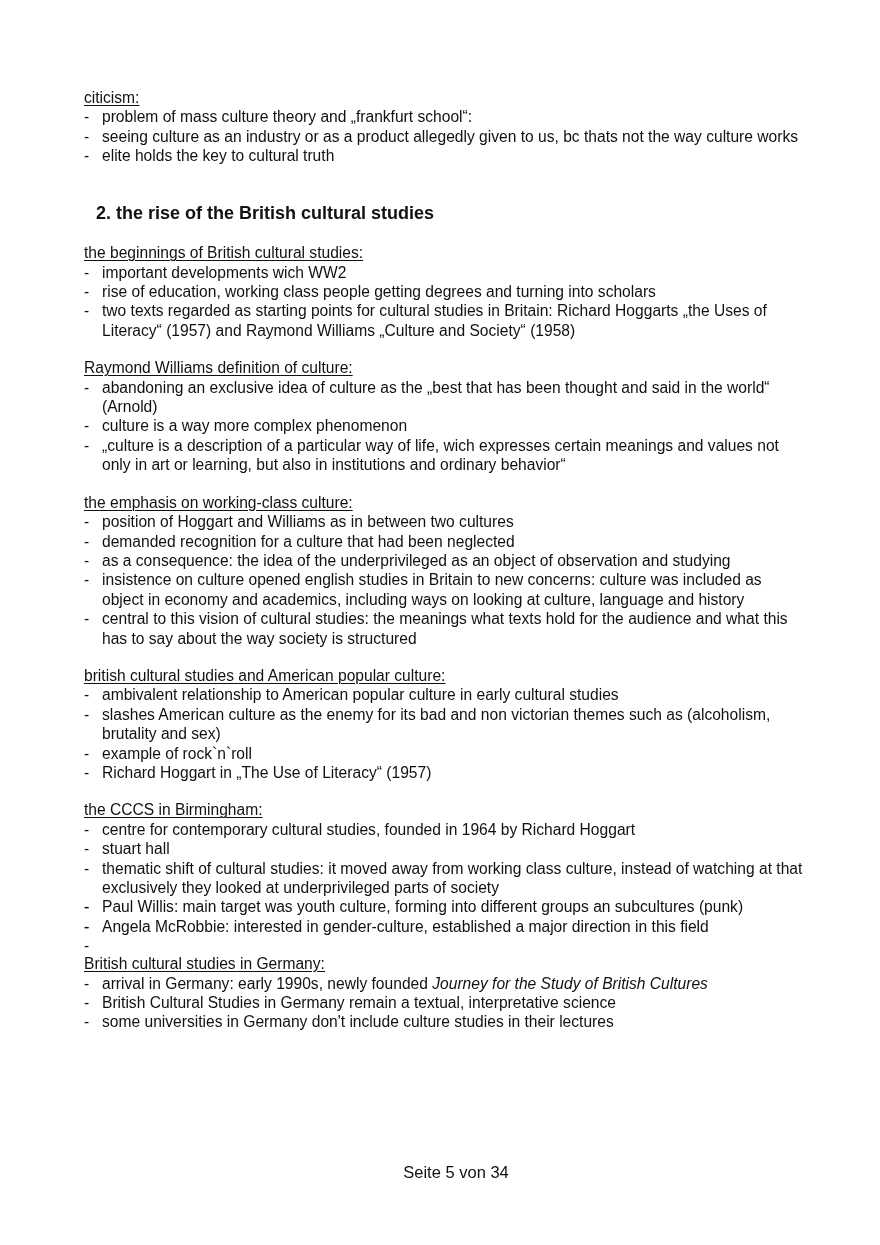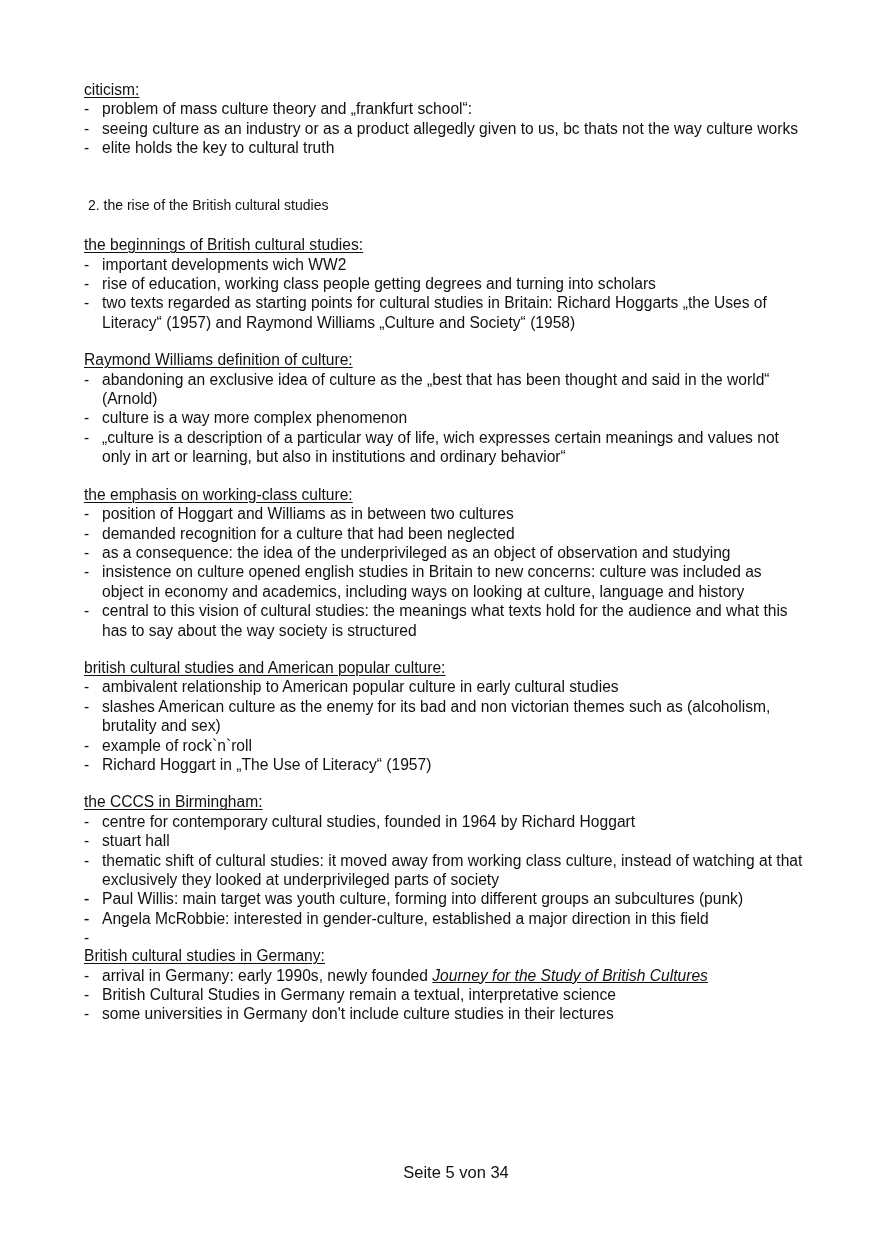--- a/index.html
+++ b/index.html
@@ -11,21 +11,21 @@
       width: 880px;
       height: 1245px;
       position: relative;
       overflow: hidden;
       font-family: "Liberation Sans", sans-serif;
       color: #111111;
     }
     .page {
       position: absolute;
       left: 84px;
-      top: 80px;
+      top: 88px;
       width: 720px;
       font-size: 15.6px;
       line-height: 19.4px;
     }
     .section {
       margin: 0;
     }
     .section + .section {
       margin-top: 18px;
     }
@@ -48,33 +48,32 @@
       padding-left: 18px;
       margin: 0;
     }
     ul.bullets li .dash {
       position: absolute;
       left: 0;
       top: 0;
       width: 10px;
     }
     .chapter-title {
-      font-weight: normal;
-      font-size: 14px;
+      font-weight: bold;
+      font-size: 18px;
       line-height: 19.4px;
-      margin: 4px;
+      margin: 12px;
       margin-top: 38.8px;
       margin-bottom: 19.4px;
     }
     .chapter-title + .section {
       margin-top: 0;
     }
     em.work-title {
       font-style: italic;
-      text-decoration: underline;
     }
     .footer {
       position: absolute;
       left: 16px;
       width: 880px;
       top: 1162px;
       text-align: center;
       font-size: 16.5px;
       line-height: 20px;
     }

